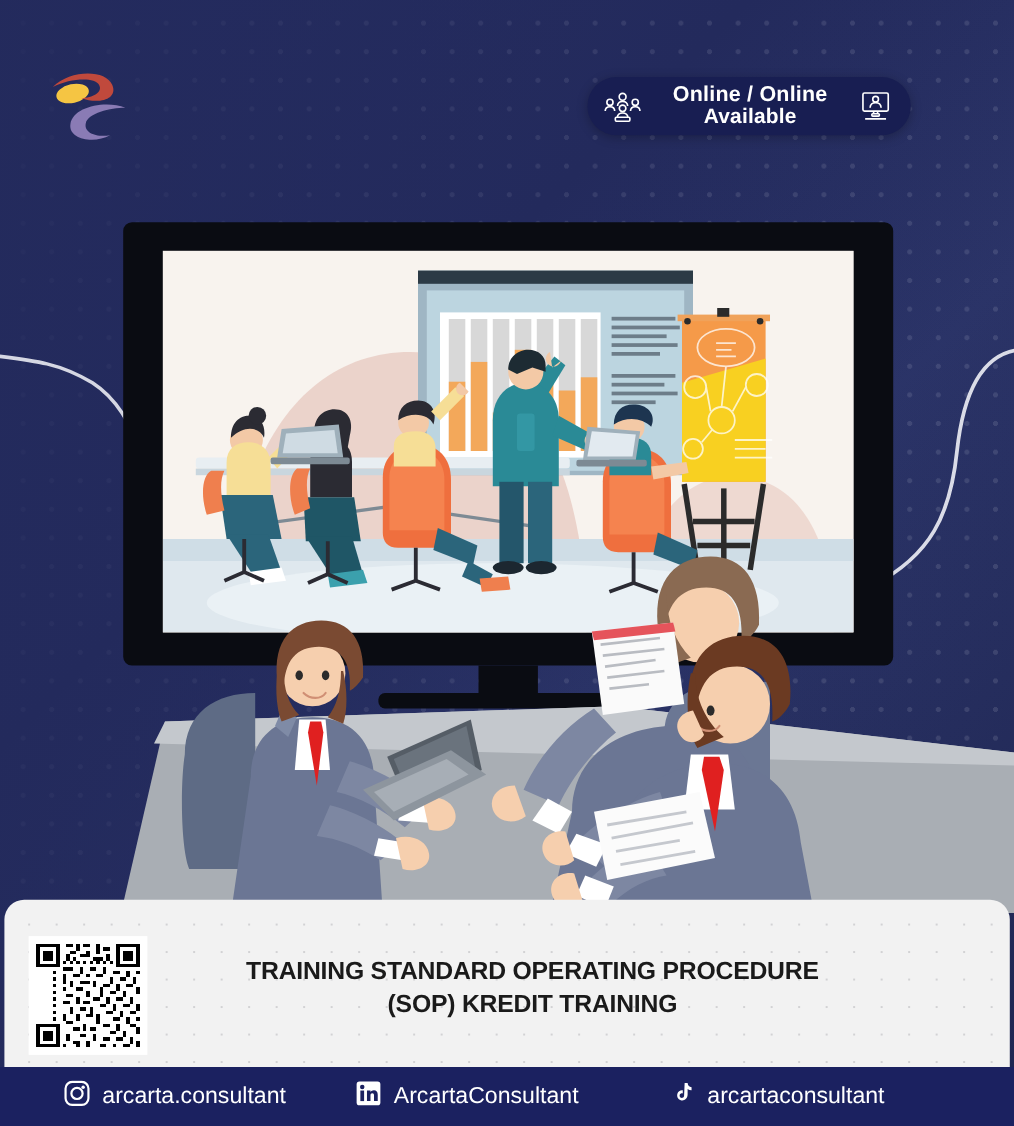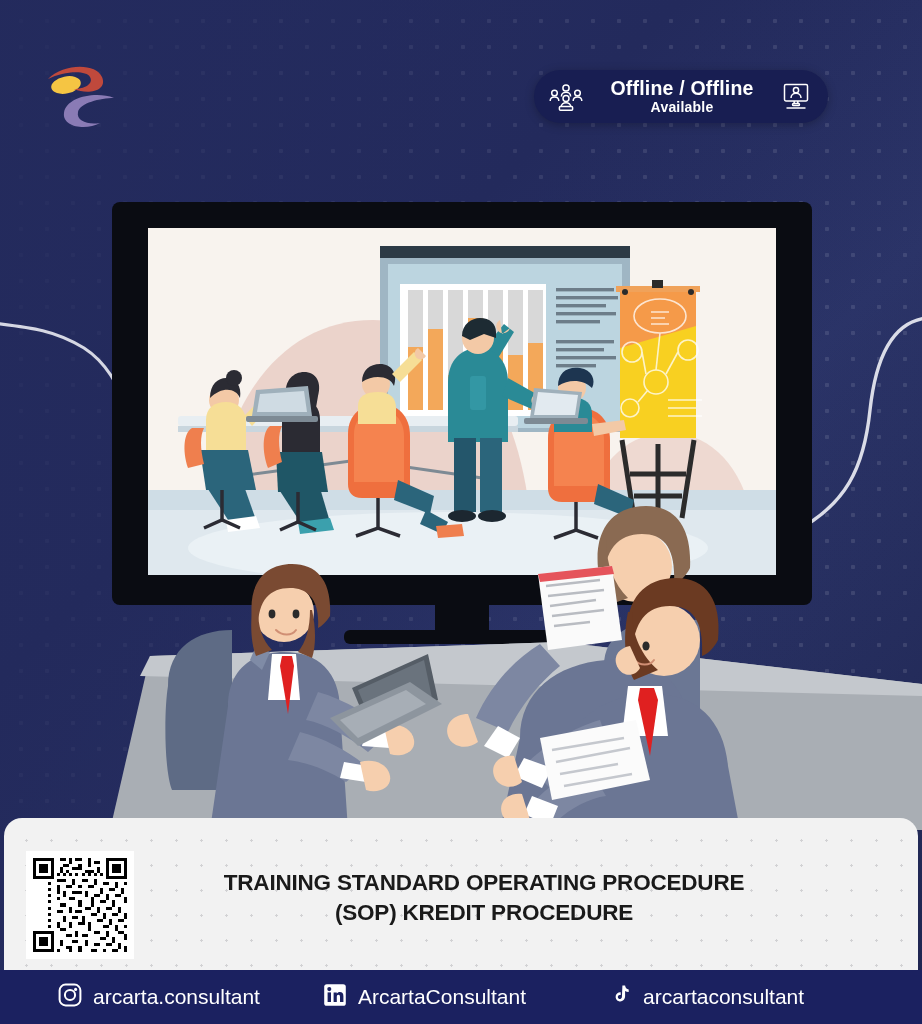--- a/index.html
+++ b/index.html
@@ -43,21 +43,21 @@
     background:#181e52;
     border-radius:27px;
     display:flex; align-items:center;
     padding:0 16px 0 14px;
     gap:8px;
     box-shadow:0 2px 10px rgba(0,0,0,0.25);
   }
   .badge-icon { flex:0 0 auto; display:flex; align-items:center; justify-content:center; }
   .badge-text { flex:1 1 auto; text-align:center; color:#ffffff; line-height:1.05; }
   .badge-line1 { font-size:19.5px; font-weight:bold; letter-spacing:0.2px; white-space:nowrap; }
-  .badge-line2 { font-size:14px; font-weight:bold; letter-spacing:0.2px; margin-top:1px; }
+  .badge-line2 { font-size:19px; font-weight:bold; letter-spacing:0.2px; margin-top:1px; }
 
   
   .monitor-wrap { position:absolute; left:112px; top:202px; width:700px; height:420px; }
   .monitor-frame {
     position:absolute; left:0; top:0; width:700px; height:403px;
     background:#0a0c12; border-radius:8px;
   }
   .monitor-screen {
     position:absolute; left:36px; top:26px; width:628px; height:347px;
     background:#f6f1ec; overflow:hidden;
@@ -142,21 +142,21 @@
           <path d="M2.2 19c0-2.5 1.9-4 4.3-4s4.3 1.5 4.3 4"></path>
           <circle cx="29.5" cy="11" r="2.8"></circle>
           <path d="M25.2 19c0-2.5 1.9-4 4.3-4s4.3 1.5 4.3 4"></path>
           <circle cx="18" cy="16.5" r="3"></circle>
           <path d="M13.2 25c0-2.7 2.2-4.3 4.8-4.3s4.8 1.6 4.8 4.3"></path>
           <rect x="11.4" y="24.6" width="13.2" height="3.6" rx="1"></rect>
         </g>
       </svg>
     </span>
     <span class="badge-text">
-      <span class="badge-line1">Offline / Offline</span>
+      <span class="badge-line1">Online / Online</span>
       <span class="badge-line2">Available</span>
     </span>
     <span class="badge-icon">
       <svg width="32" height="30" viewBox="0 0 32 30">
         <g fill="none" stroke="#ffffff" stroke-width="1.5">
           <rect x="4.5" y="2.5" width="23" height="16.5" rx="1.4"></rect>
           <circle cx="16" cy="8.2" r="2.6"></circle>
           <path d="M11 16c0-3 2.3-4.7 5-4.7s5 1.7 5 4.7"></path>
           <path d="M14.2 19v2.6M17.8 19v2.6"></path>
           <rect x="12.6" y="21.4" width="6.8" height="2.2" rx="0.8"></rect>
@@ -552,21 +552,21 @@
           <rect x="27" y="31" width="2" height="1"></rect>
             <rect x="31" y="30" width="1" height="2"></rect>
           <rect x="9" y="31" width="1" height="1"></rect>
             <rect x="13" y="31" width="1" height="1"></rect>
         </g>
       </svg>
     </div>
 
     <div class="card-title">
       <span>TRAINING STANDARD OPERATING PROCEDURE</span>
-      <span class="card-title-l2">(SOP) KREDIT PROCEDURE</span>
+      <span class="card-title-l2">(SOP) KREDIT TRAINING</span>
     </div>
   </div>
 
   <div class="social">
 
     <div class="social-item si-1">
       <span>
         <svg width="24" height="24" viewBox="0 0 24 24">
           <rect x="1.6" y="1.6" width="20.8" height="20.8" rx="6" fill="none" stroke="#ffffff" stroke-width="2"></rect>
           <circle cx="12" cy="12" r="5.1" fill="none" stroke="#ffffff" stroke-width="2"></circle>

